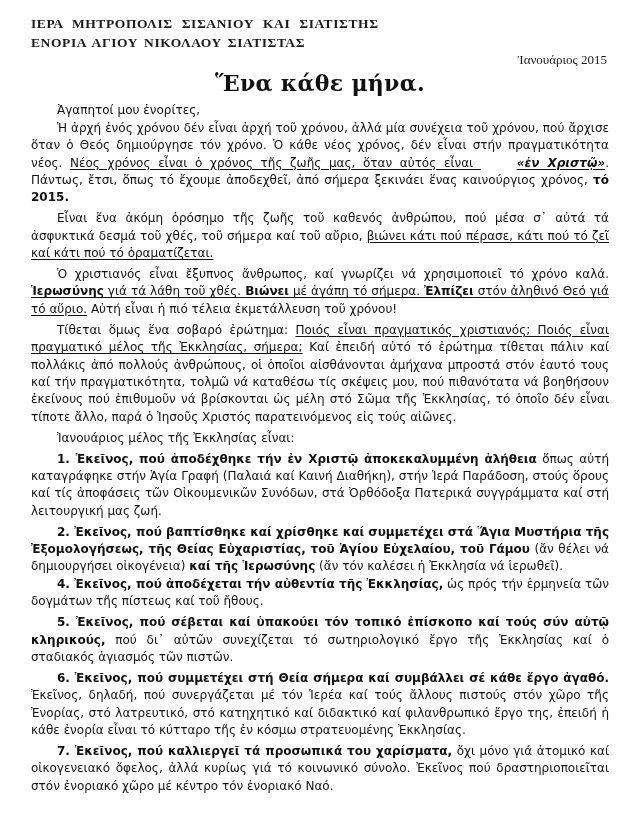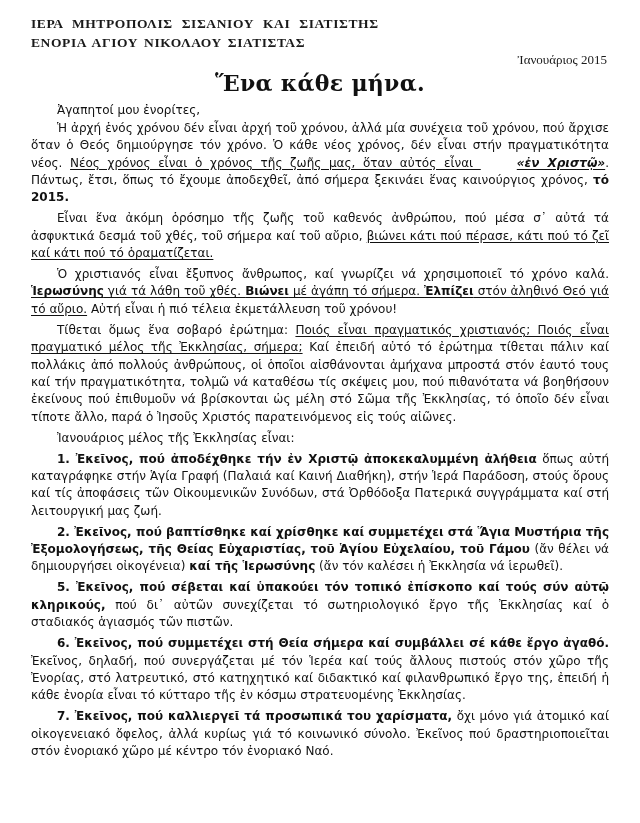--- a/index.html
+++ b/index.html
@@ -108,20 +108,21 @@
 
     <p class="para gap"><span>Τίθεται ὅμως ἕνα σοβαρό ἐρώτημα: </span><u>Ποιός εἶναι πραγματικός χριστιανός; Ποιός εἶναι πραγματικό μέλος τῆς Ἐκκλησίας, σήμερα;</u><span> Καί ἐπειδή αὐτό τό ἐρώτημα τίθεται πάλιν καί πολλάκις ἀπό πολλούς ἀνθρώπους, οἱ ὁποῖοι αἰσθάνονται ἀμήχανα μπροστά στόν ἑαυτό τους καί τήν πραγματικότητα, τολμῶ νά καταθέσω τίς σκέψεις μου, πού πιθανότατα νά βοηθήσουν ἐκείνους πού ἐπιθυμοῦν νά βρίσκονται ὡς μέλη στό Σῶμα τῆς Ἐκκλησίας, τό ὁποῖο δέν εἶναι τίποτε ἄλλο, παρά ὁ Ἰησοῦς Χριστός παρατεινόμενος εἰς τούς αἰῶνες.</span></p>
 
     <p class="para gap">Ἰανουάριος μέλος τῆς Ἐκκλησίας εἶναι:</p>
 
     <p class="para gap"><span class="num">1.</span><b> Ἐκεῖνος, πού ἀποδέχθηκε τήν ἐν Χριστῷ ἀποκεκαλυμμένη ἀλήθεια</b><span> ὅπως αὐτή καταγράφηκε στήν Ἁγία Γραφή (Παλαιά καί Καινή Διαθήκη), στήν Ἱερά Παράδοση, στούς ὅρους καί τίς ἀποφάσεις τῶν Οἰκουμενικῶν Συνόδων, στά Ὀρθόδοξα Πατερικά συγγράμματα καί στή λειτουργική μας ζωή.</span></p>
 
     <p class="para gap"><span class="num">2.</span><b> Ἐκεῖνος, πού βαπτίσθηκε καί χρίσθηκε καί συμμετέχει στά Ἅγια Μυστήρια τῆς Ἐξομολογήσεως, τῆς Θείας Εὐχαριστίας, τοῦ Ἁγίου Εὐχελαίου, τοῦ Γάμου</b><span> (ἄν θέλει νά δημιουργήσει οἰκογένεια) </span><b>καί τῆς Ἱερωσύνης</b><span> (ἄν τόν καλέσει ἡ Ἐκκλησία νά ἱερωθεῖ).</span></p>
 
 
+    <p class="para"><span class="num">4.</span><b> Ἐκεῖνος, πού ἀποδέχεται τήν αὐθεντία τῆς Ἐκκλησίας,</b><span> ὡς πρός τήν ἑρμηνεία τῶν δογμάτων τῆς πίστεως καί τοῦ ἤθους.</span></p>
 
     <p class="para gap"><span class="num">5.</span><b> Ἐκεῖνος, πού σέβεται καί ὑπακούει τόν τοπικό ἐπίσκοπο καί τούς σύν αὐτῷ κληρικούς,</b><span> πού δι᾽ αὐτῶν συνεχίζεται τό σωτηριολογικό ἔργο τῆς Ἐκκλησίας καί ὁ σταδιακός ἁγιασμός τῶν πιστῶν.</span></p>
 
     <p class="para gap"><span class="num">6.</span><b> Ἐκεῖνος, πού συμμετέχει στή Θεία σήμερα καί συμβάλλει σέ κάθε ἔργο ἀγαθό.</b><span> Ἐκεῖνος, δηλαδή, πού συνεργάζεται μέ τόν Ἱερέα καί τούς ἄλλους πιστούς στόν χῶρο τῆς Ἐνορίας, στό λατρευτικό, στό κατηχητικό καί διδακτικό καί φιλανθρωπικό ἔργο της, ἐπειδή ἡ κάθε ἐνορία εἶναι τό κύτταρο τῆς ἐν κόσμω στρατευομένης Ἐκκλησίας.</span></p>
 
     <p class="para gap"><span class="num">7.</span><b> Ἐκεῖνος, πού καλλιεργεῖ τά προσωπικά του χαρίσματα,</b><span> ὄχι μόνο γιά ἀτομικό καί οἰκογενειακό ὄφελος, ἀλλά κυρίως γιά τό κοινωνικό σύνολο. Ἐκεῖνος πού δραστηριοποιεῖται στόν ἐνοριακό χῶρο μέ κέντρο τόν ἐνοριακό Ναό.</span></p>
 
   </div>
 </div>
 

